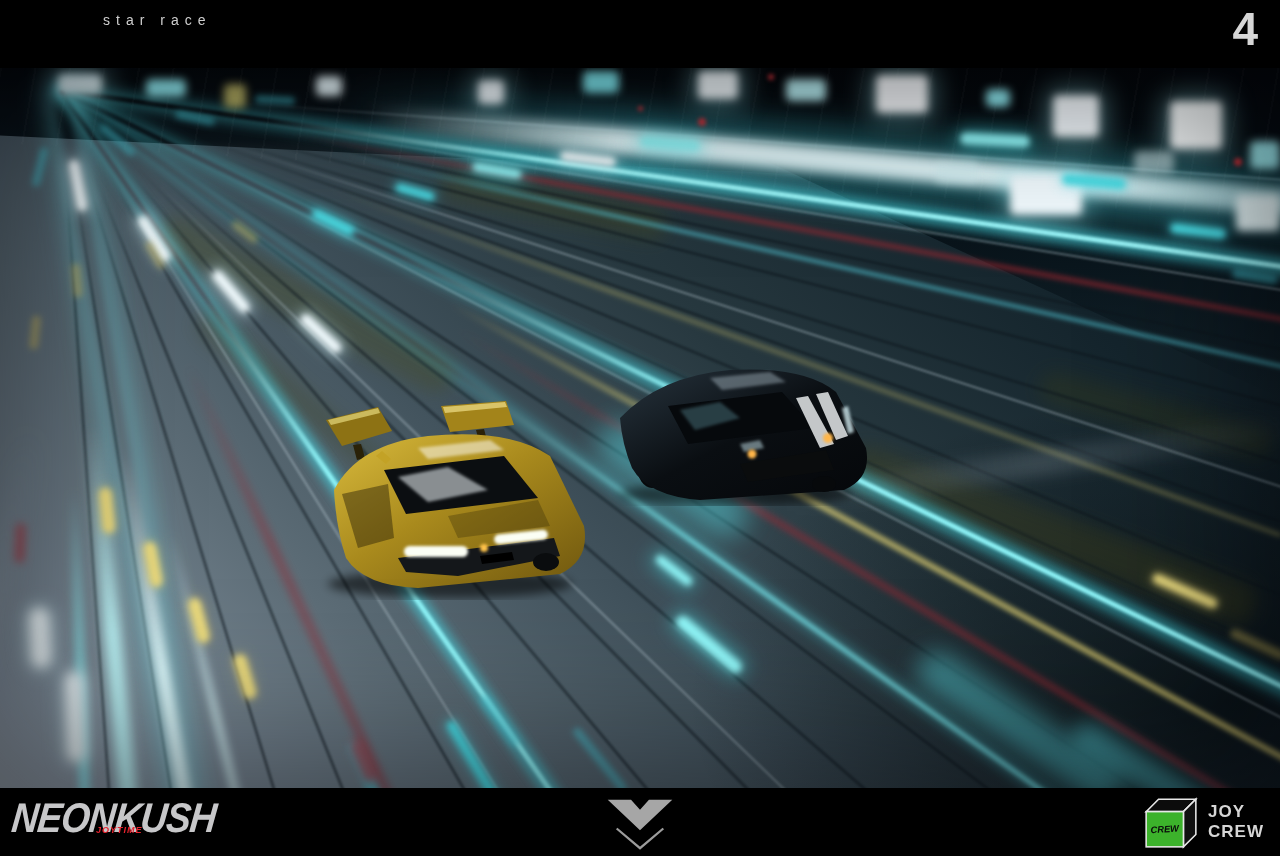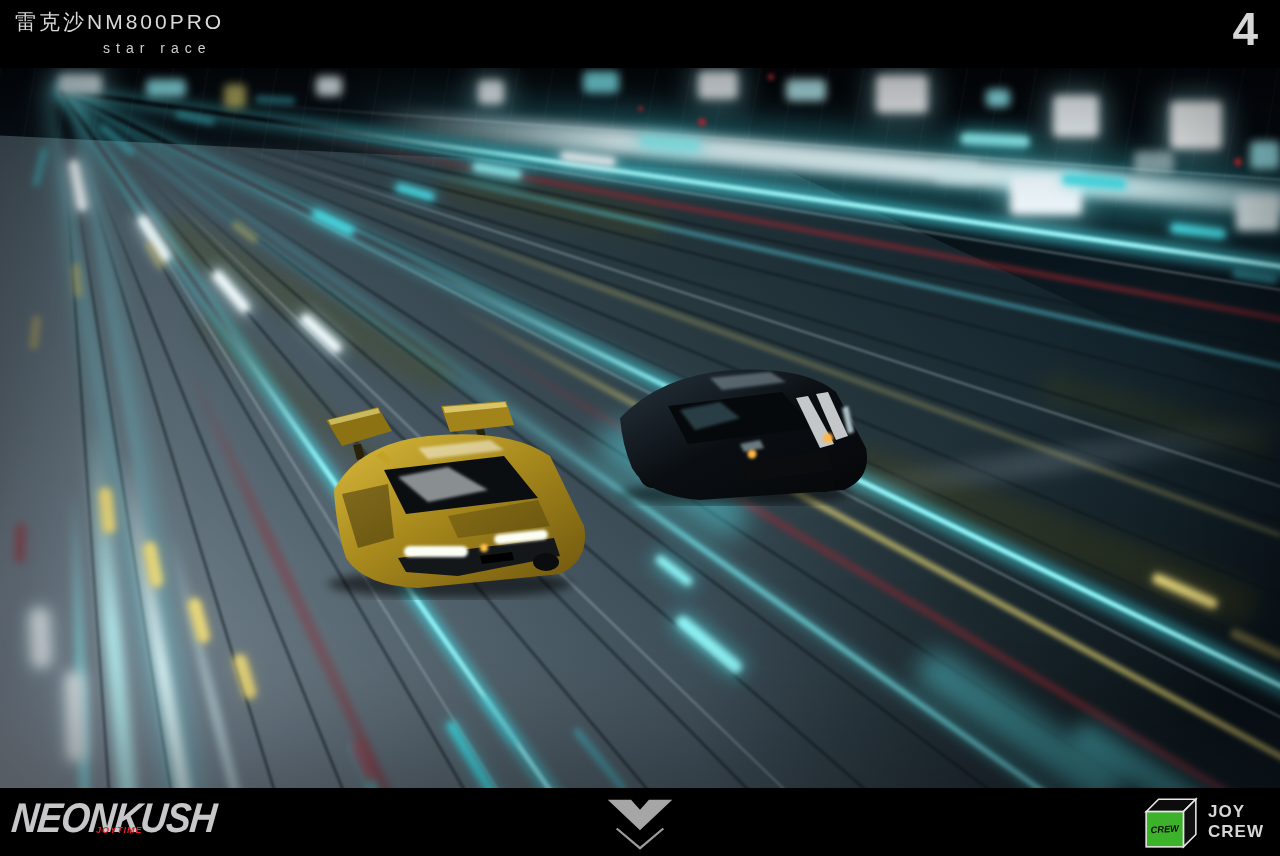--- a/index.html
+++ b/index.html
@@ -407,21 +407,20 @@
     <circle cx="238" cy="90" r="5" fill="#ffb649" filter="url(#kB2)"></circle>
     <polygon points="252,60 258,58 264,84 258,86" fill="rgba(207,232,238,0.8)" filter="url(#kB2)"></polygon>
     <ellipse cx="234" cy="136" rx="12" ry="8" fill="#07090b"></ellipse>
   </svg>
 
   <div class="vignette"></div>
 </div>
 
 <div class="bar top">
   <div class="title-block">
-    <div class="title-cn">雷克沙NM800PRO</div>
     <div class="title-sub">star race</div>
   </div>
   <div class="page-num">4</div>
 </div>
 
 <div class="bar bottom">
   <div class="brand-left">
     <div class="nk-word">NEONKUSH</div>
     <div class="nk-tag">JOYTIME</div>
   </div>

